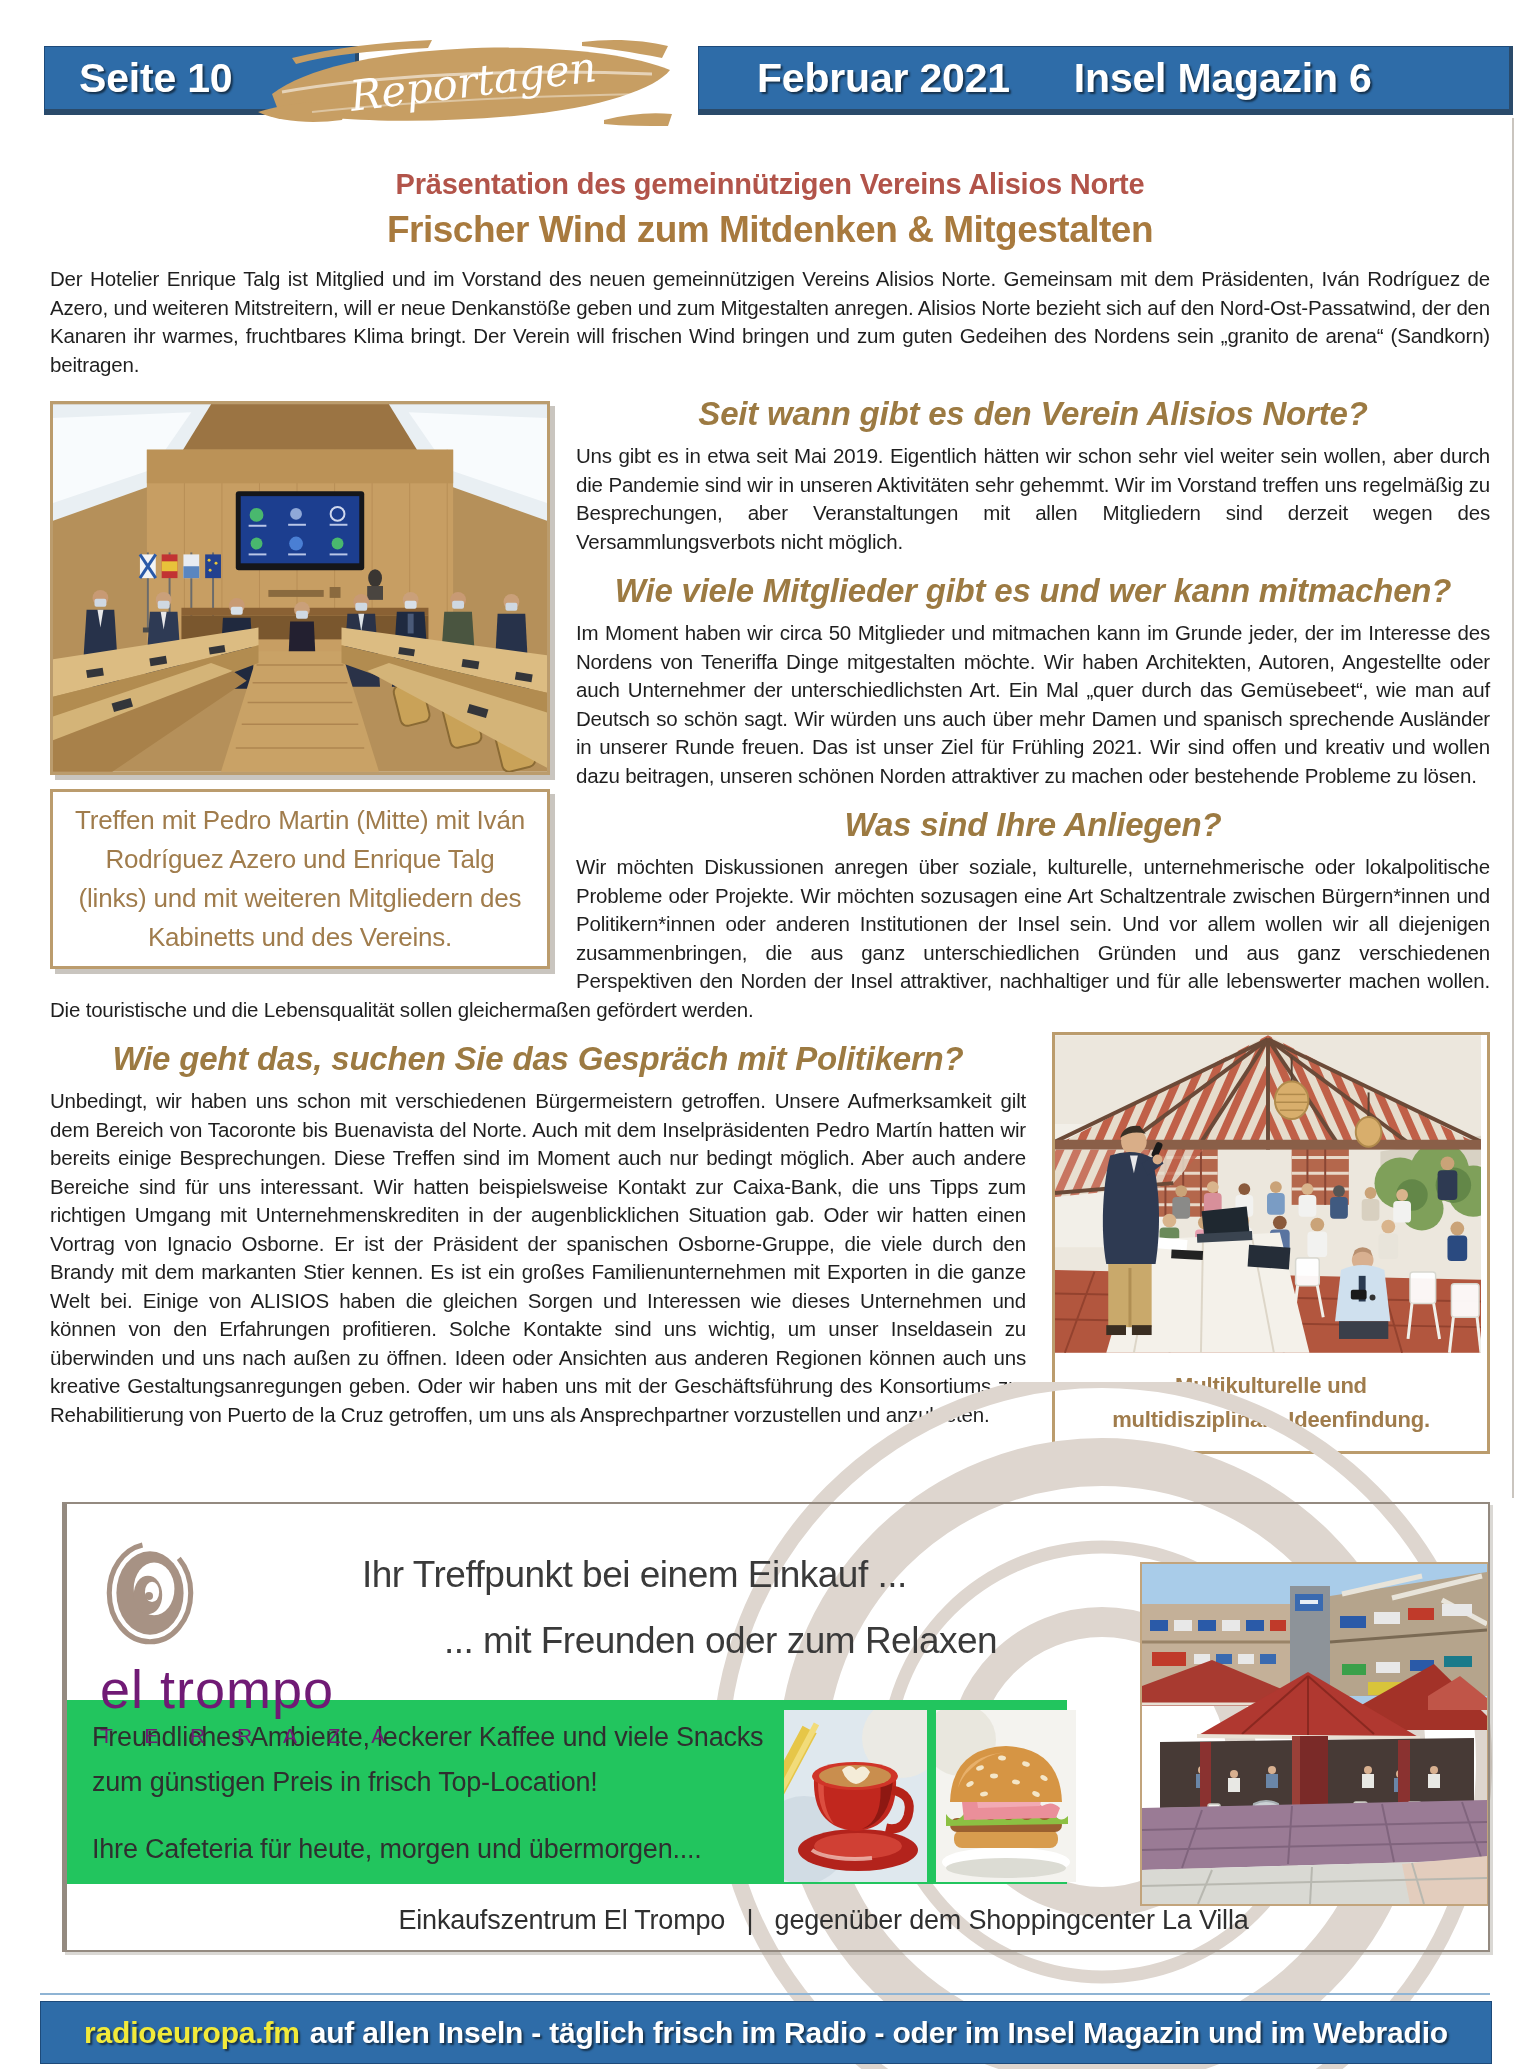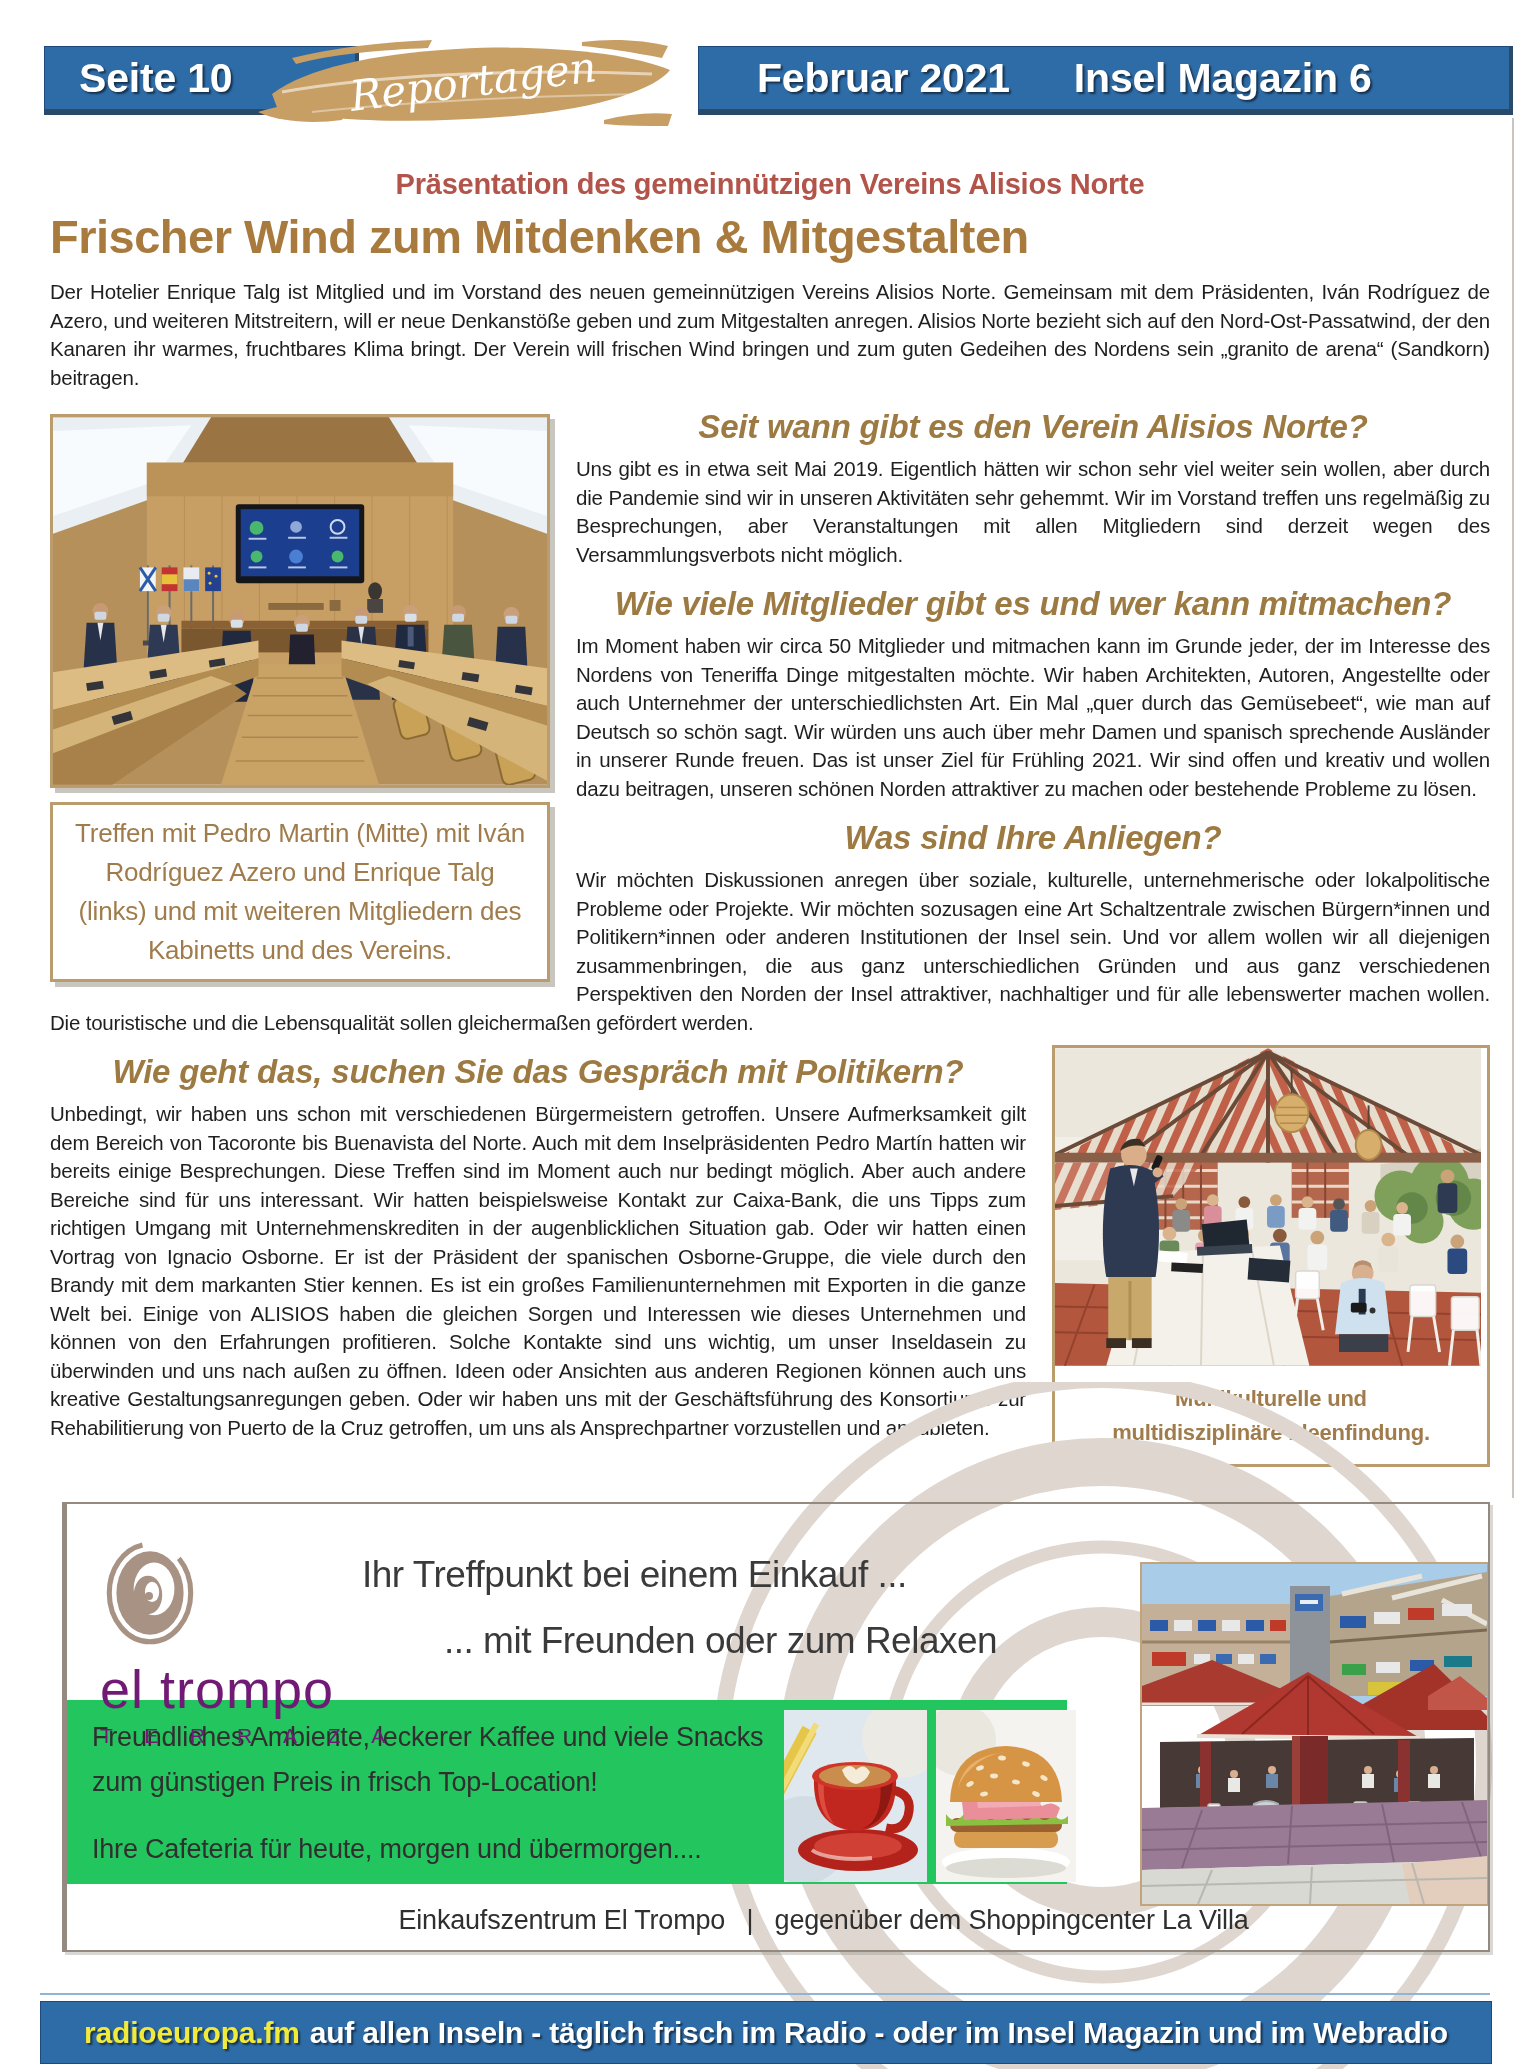--- a/index.html
+++ b/index.html
@@ -11,21 +11,21 @@
         border-bottom:6px solid #2a4a6a;border-right:4px solid #2a4a6a;
         display:flex;align-items:center;color:#fff;font-weight:bold;font-size:41px;
         text-shadow:2px 2px 2px rgba(0,0,0,.55);}
   .hbar-left{left:44px;top:46px;width:276px;height:62px;padding-left:34px;}
   .hbar-right{left:698px;top:46px;width:752px;height:62px;padding-left:58px;gap:64px;align-items:center;}
   .brush{position:absolute;left:252px;top:28px;width:438px;height:118px;}
 
   
   .article{position:absolute;left:50px;top:168px;width:1440px;}
   .kicker{text-align:center;font-weight:bold;font-size:29px;color:#b2544a;margin:0 0 8px;}
-  .title{text-align:left;font-weight:bold;font-size:47px;color:#a87a3e;margin:0 0 14px;letter-spacing:-0.5px;}
+  .title{text-align:center;font-weight:bold;font-size:37px;color:#a87a3e;margin:0 0 14px;letter-spacing:-0.5px;}
   .article p{margin:0 0 6px;font-size:20.5px;line-height:28.5px;text-align:justify;}
   .columns{position:relative;}
   .columns h2{font-size:33px;font-weight:bold;color:#9c7a42;text-align:center;margin:16px 0 9px;font-style:italic;}
 
   .photo1-block{float:left;width:500px;margin:6px 26px 10px 0;}
   .photo-frame{border:3px solid #bb9c6d;box-shadow:5px 5px 0 #c9c5bf;background:#fff;line-height:0;}
   .caption-box{margin-top:14px;border:3px solid #bb9c6d;box-shadow:5px 5px 0 #c9c5bf;
                padding:9px 16px;text-align:center;color:#a07c4c;font-size:26px;line-height:1.5;}
   .photo2-block{float:right;width:432px;margin:2px 0 8px 26px;border:3px solid #bb9c6d;background:#fff;}
   .photo2-block .cap{padding:12px 18px 14px;text-align:center;color:#a07c4c;font-size:22px;line-height:1.55;font-weight:bold;}

